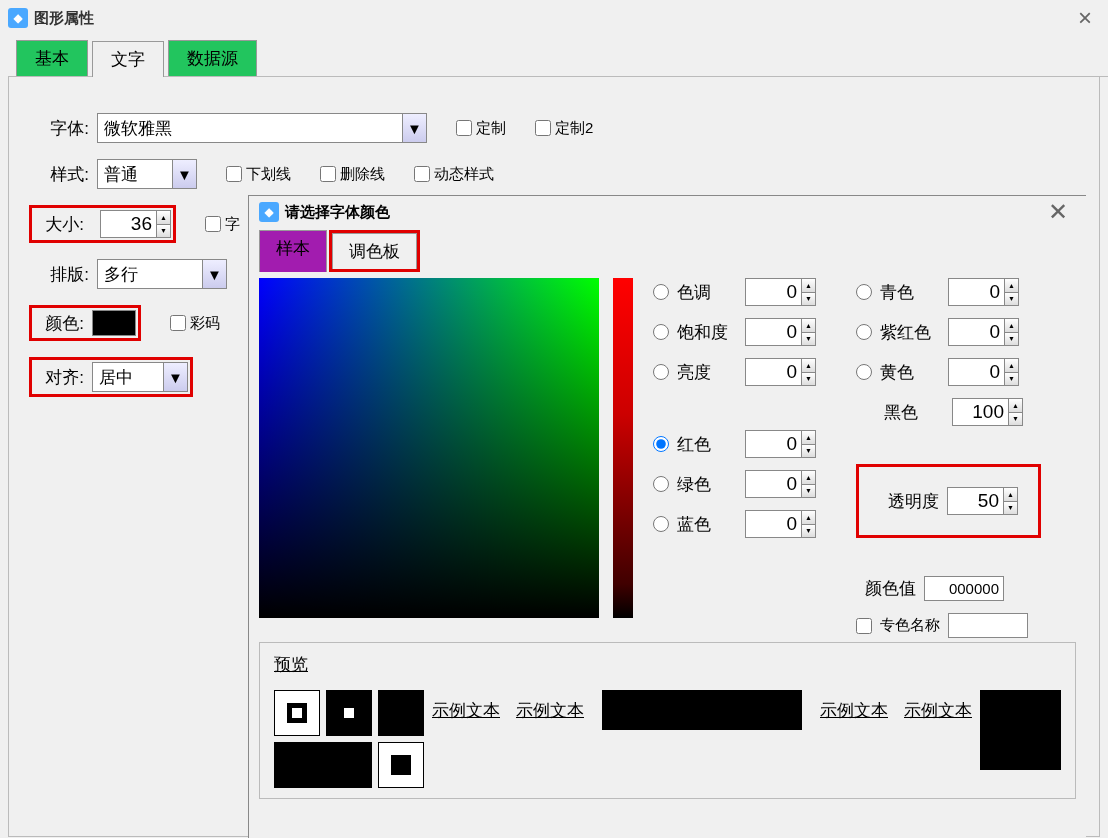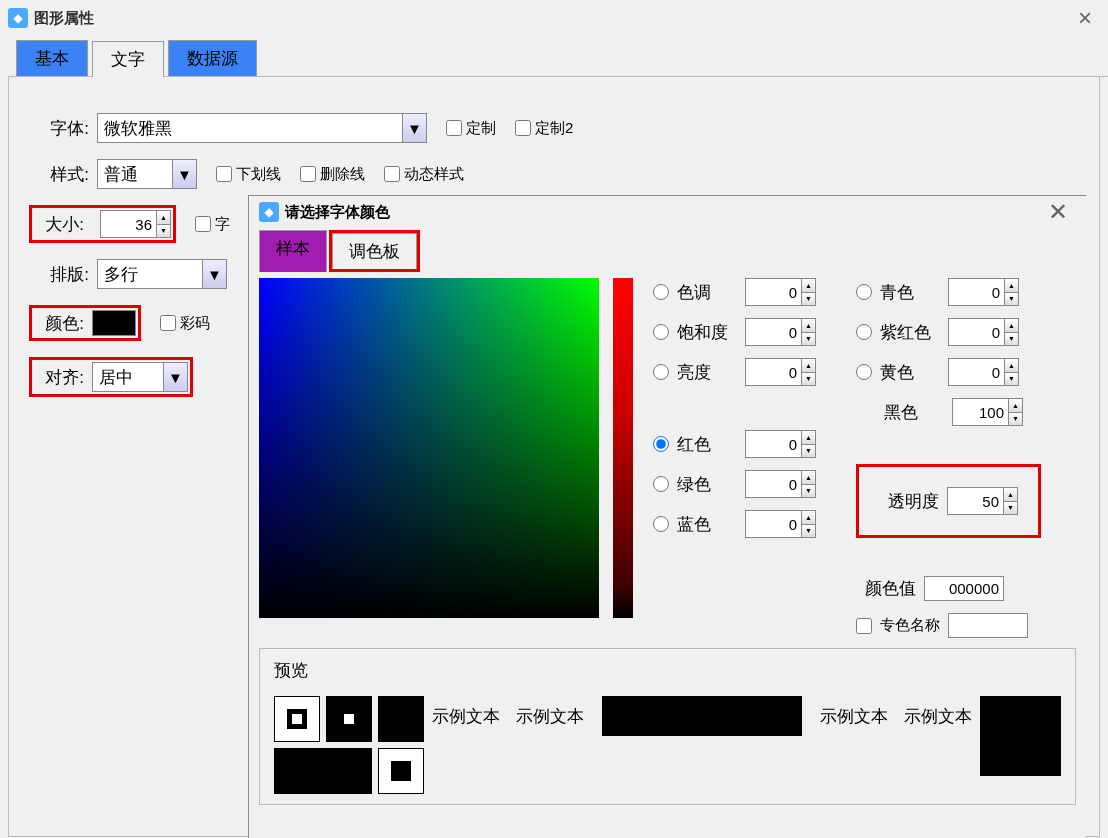--- a/index.html
+++ b/index.html
@@ -44,21 +44,21 @@
       display: flex;
       gap: 4px;
       padding: 4px 8px 0 8px;
       border-bottom: 1px solid #bbb;
       margin-left: 8px;
     }
     .tab {
       padding: 6px 18px;
       border: 1px solid #999;
       border-bottom: none;
-      background: #3b82f6;
+      background: #22c55e;
       font-size: 17px;
       cursor: pointer;
       position: relative;
     }
     .tab.active {
       background: #f0f0f0;
       border-color: #999;
       top: 1px;
     }
     .form-area {
@@ -84,38 +84,38 @@
       padding: 3px 4px;
       font-size: 15px;
       background: #fff;
     }
     .combo-wide { width: 330px; height: 30px; }
     .combo-med { width: 100px; height: 30px; }
     .checkbox-item {
       display: flex;
       align-items: center;
       gap: 4px;
-      margin-left: 11px;
+      margin-left: 21px;
     }
     input[type="checkbox"] {
       width: 16px; height: 16px;
     }
     .spinner {
       display: flex;
       align-items: stretch;
       border: 1px solid #888;
       background: #fff;
       height: 28px;
     }
     .spinner input {
       border: none;
       width: 55px;
       text-align: right;
       padding: 0 4px;
-      font-size: 15px;
+      font-size: 19px;
     }
     .spinner .btns {
       display: flex;
       flex-direction: column;
       width: 14px;
     }
     .spinner .btns div {
       flex: 1;
       border-left: 1px solid #888;
       display: flex;
@@ -213,24 +213,25 @@
       width: 60px;
       text-align: left;
       font-size: 17px;
     }
     .cd-input-label-right {
       text-align: right;
       width: 60px;
       font-size: 17px;
     }
     .preview-section {
-      margin-top: 10px;
+      margin-top: 4px;
       border: 1px solid #bbb;
       padding: 10px 14px;
       background: #f0f0f0;
+      text-decoration: underline;
     }
     .preview-label { font-size: 17px; margin-bottom: 14px; }
     .preview-samples {
       display: flex;
       align-items: flex-start;
       gap: 8px;
       justify-content: center;
     }
     .sample-boxes {
       display: grid;

